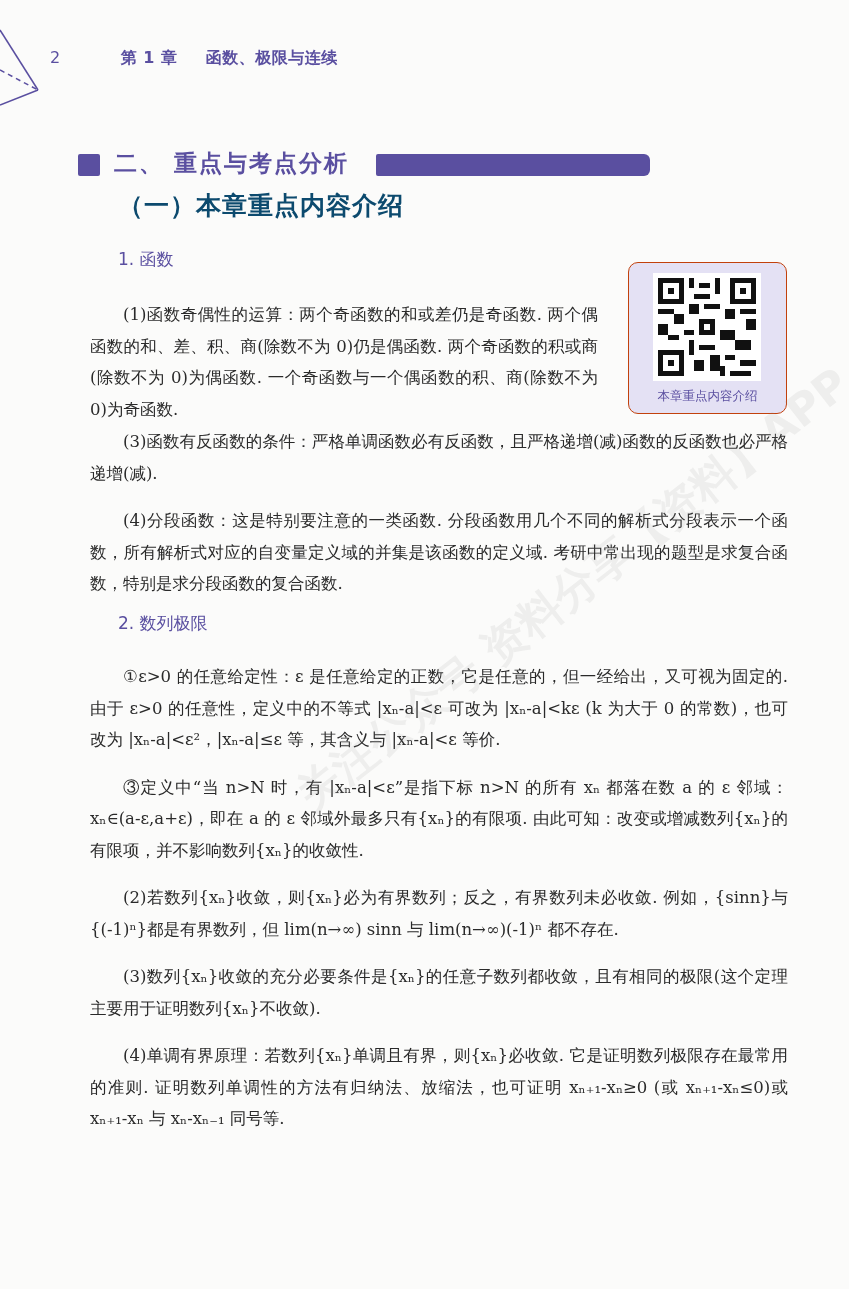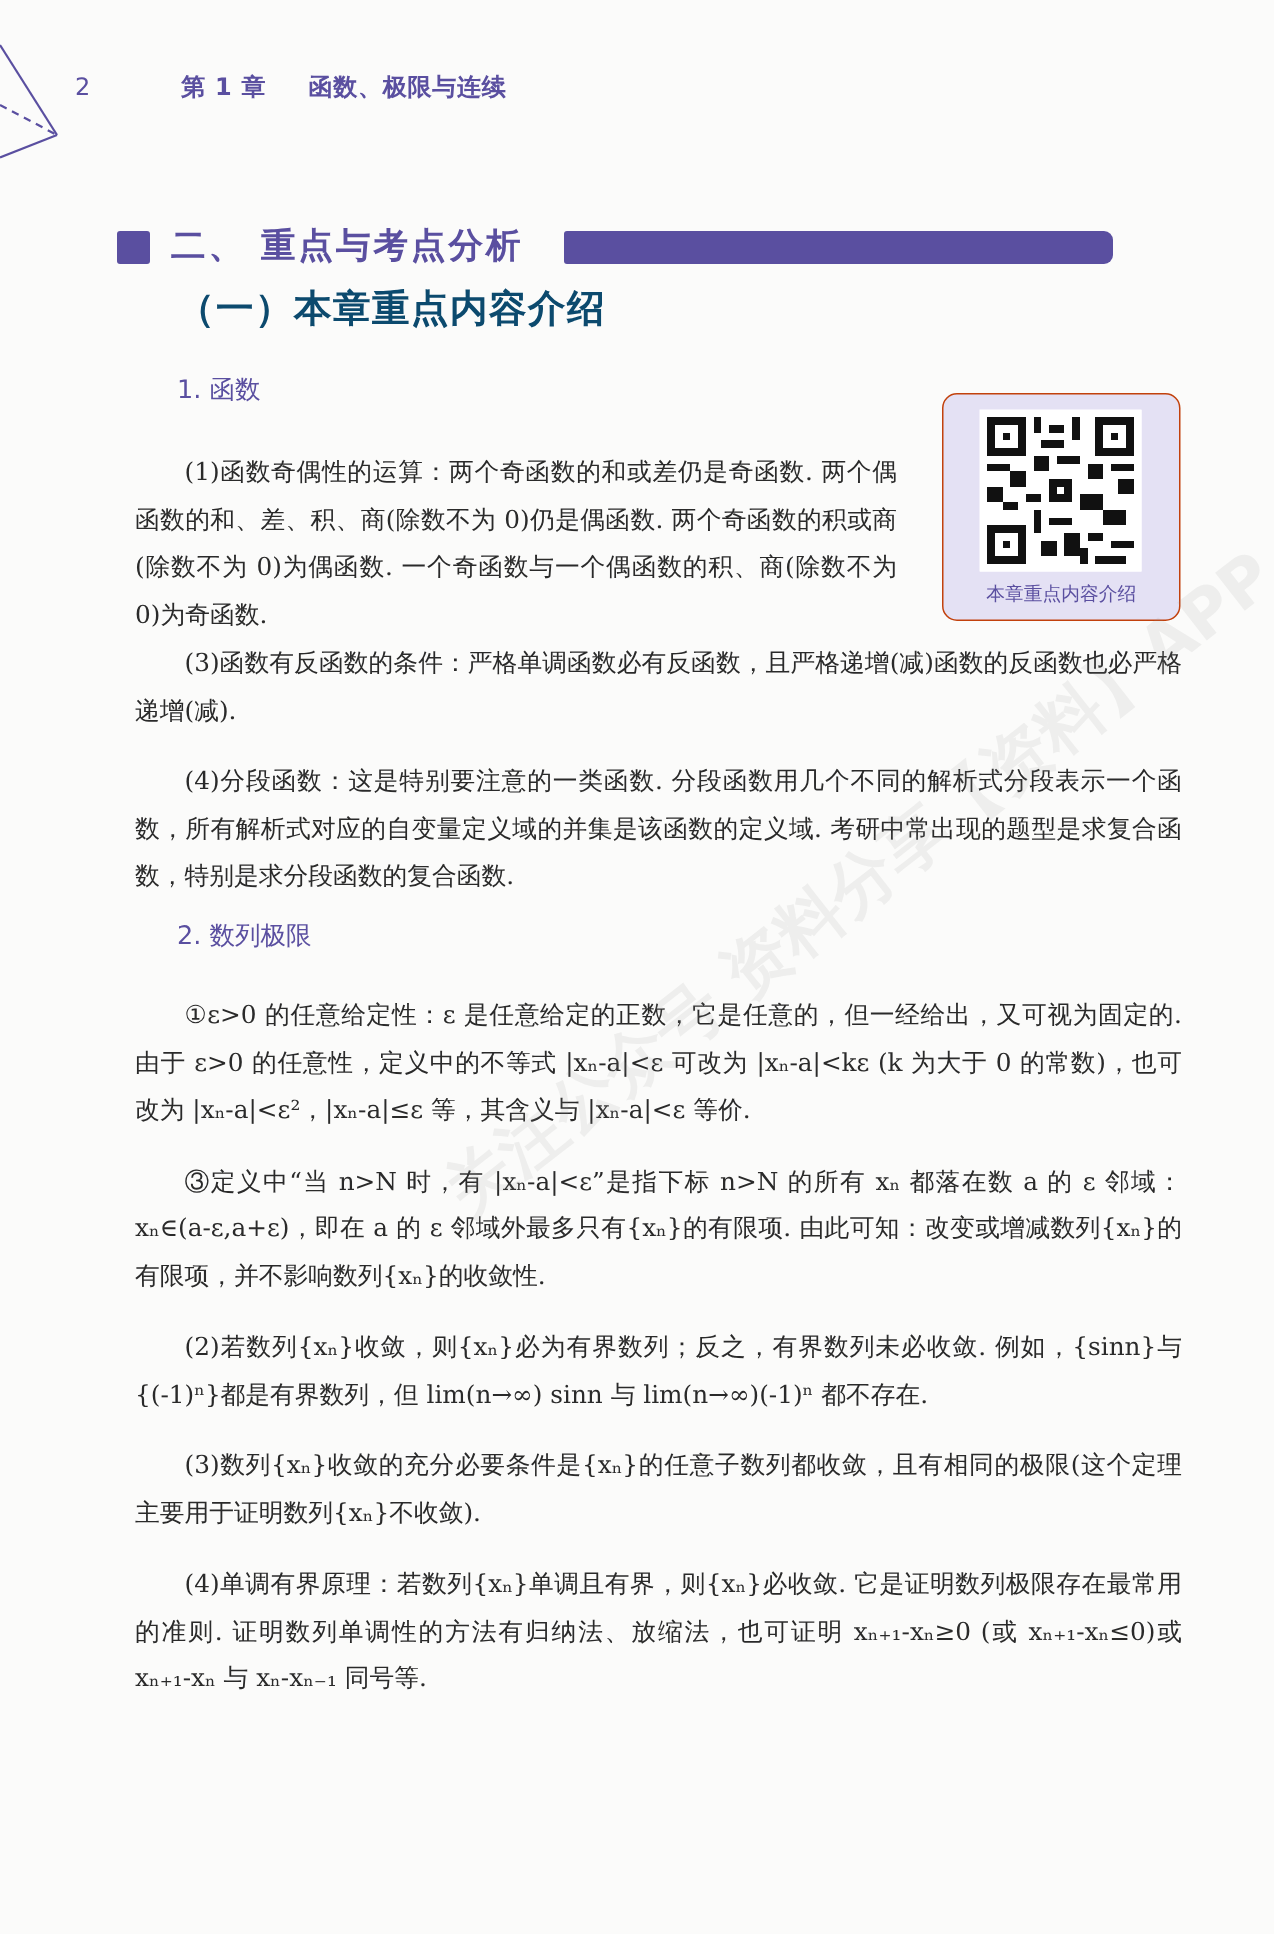--- a/index.html
+++ b/index.html
@@ -11,21 +11,21 @@
   }
   .corner-deco { position: absolute; left: 0; top: 10px; width: 48px; height: 100px; }
   .running-head {
     position: absolute; left: 50px; top: 48px;
     font-family: "DejaVu Sans", "Liberation Sans", sans-serif;
     color: #5a4fa0; font-size: 16px; font-weight: bold; letter-spacing: 0.5px;
   }
   .running-head .pnum { margin-right: 12px; font-weight: normal; }
   .running-head .chap { margin-right: 22px; margin-left: 42px; }
 
-  .section-header { position: absolute; left: 78px; top: 148px; width: 664px; height: 32px; }
+  .section-header { position: absolute; left: 78px; top: 148px; width: 572px; height: 32px; }
   .section-header .sq { position: absolute; left: 0; top: 6px; width: 22px; height: 22px; background: #5a4fa0; border-radius: 2px; }
   .section-header .title {
     position: absolute; left: 36px; top: 0; font-family: "DejaVu Sans", "Liberation Sans", sans-serif;
     color: #5a4fa0; font-size: 23px; font-weight: bold; letter-spacing: 2px; white-space: nowrap;
   }
   .section-header .bar { position: absolute; left: 298px; top: 6px; right: 0; height: 22px; background: #5a4fa0; border-radius: 2px 6px 6px 2px; }
 
   .subsection {
     position: absolute; left: 118px; top: 189px;
     font-family: "DejaVu Sans", "Liberation Sans", sans-serif;

